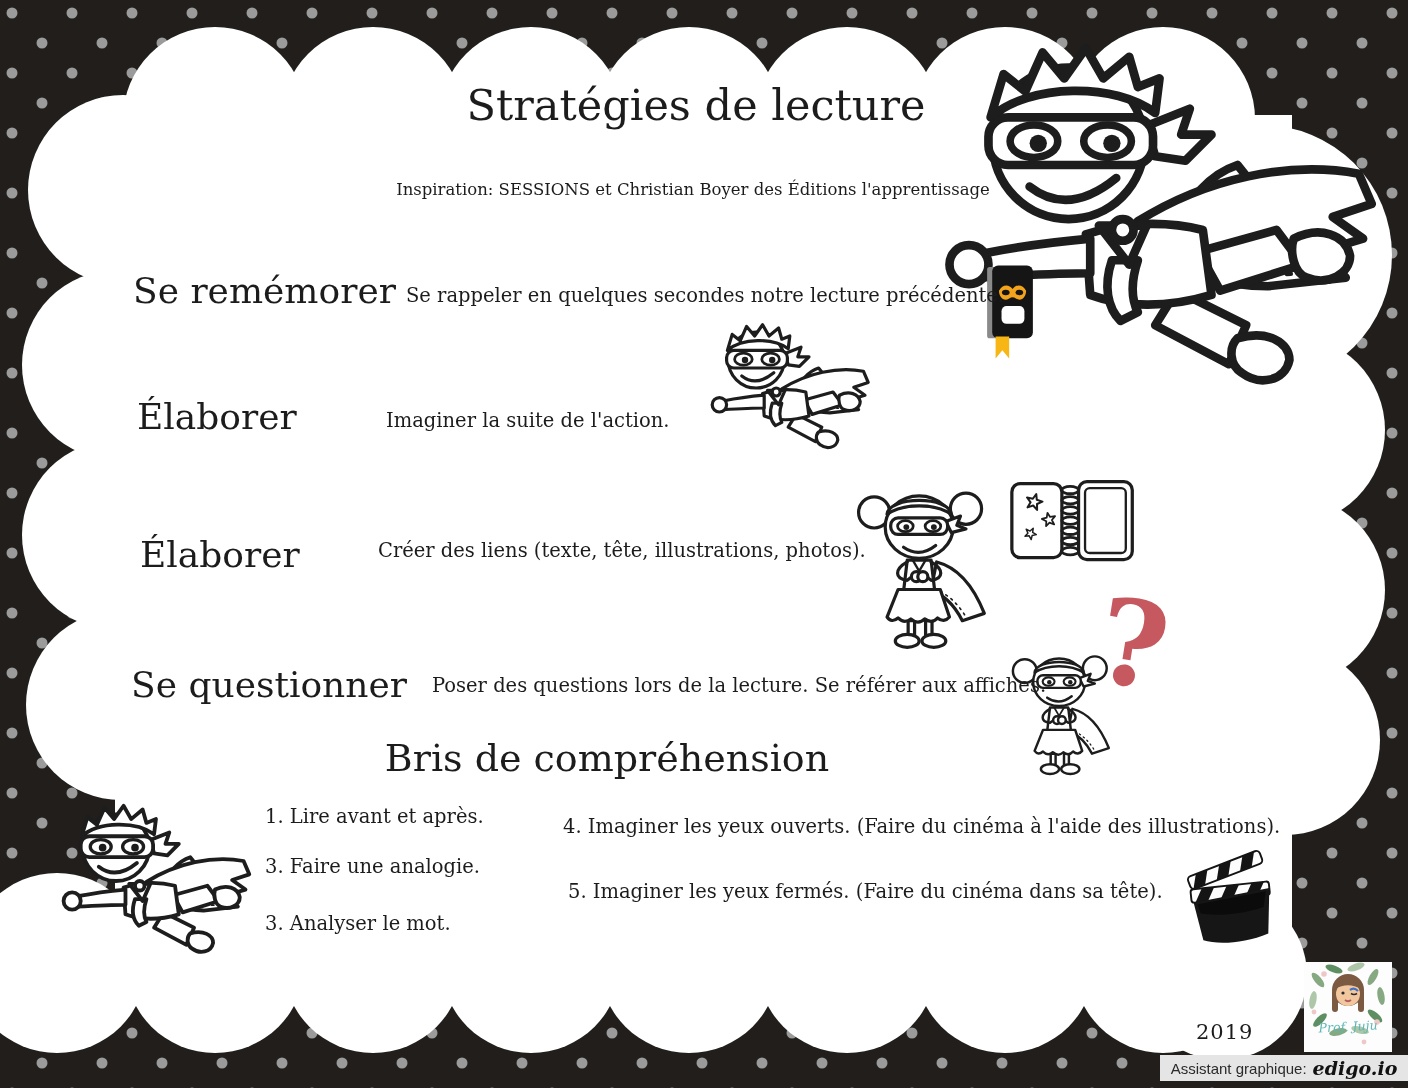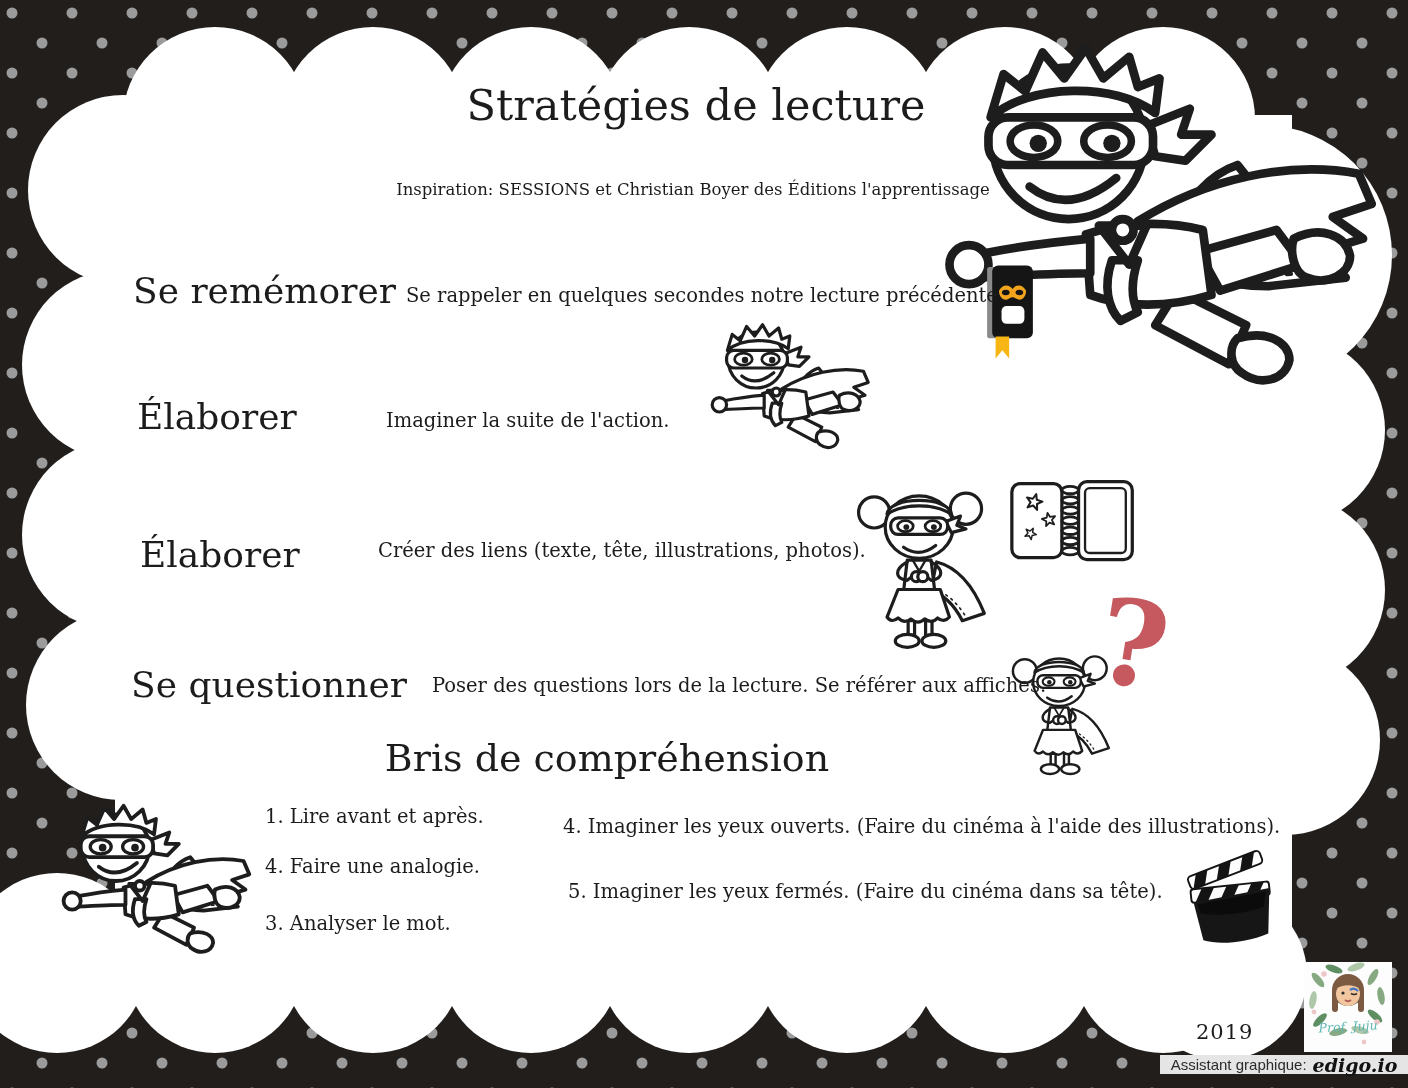--- a/index.html
+++ b/index.html
@@ -10,21 +10,21 @@
   .bg{position:absolute;left:0;top:0;}
   .art{position:absolute;}
   .title{left:696px;top:80px;transform:translateX(-50%);font-size:43px;white-space:nowrap;}
   .subtitle{left:686px;top:130px;transform:translateX(-50%);font-size:31px;white-space:nowrap;}
   .inspiration{left:693px;top:180px;transform:translateX(-50%);font-size:16.5px;white-space:nowrap;}
   .strategy-name{font-size:36px;white-space:nowrap;}
   .strategy-desc{font-size:19.5px;white-space:nowrap;}
   .bris-title{left:607px;top:736px;transform:translateX(-50%);font-size:38px;white-space:nowrap;}
   .list-item{font-size:19.5px;white-space:nowrap;text-align:right;}
   .year{left:1196px;top:1020px;font-size:21px;letter-spacing:1px;}
-  .credit-bar{left:1160px;top:1055px;width:248px;height:19px;background:#e5e5e5;
+  .credit-bar{left:1160px;top:1055px;width:248px;height:26px;background:#e5e5e5;
               display:flex;align-items:center;justify-content:center;gap:6px;}
   .credit-label{font-family:"Liberation Sans",sans-serif;font-size:15px;color:#2b2b2b;}
   .credit-brand{font-family:"DejaVu Serif",serif;font-style:italic;font-weight:bold;
                 font-size:19px;color:#111;}
   .badge{left:1304px;top:962px;width:88px;height:90px;background:#fdfdfd;}
   .badge-label{position:absolute;left:50%;top:57px;transform:translateX(-50%) rotate(-3deg);
                font-style:italic;font-size:12.5px;color:#5fb7b4;white-space:nowrap;}
 </style>
 </head>
 <body>
@@ -243,21 +243,21 @@
 
   <div class="abs strategy-name" style="left:140px;top:534px;">Élaborer</div>
   <div class="abs strategy-desc" style="left:378px;top:539px;">Créer des liens (texte, tête, illustrations, photos).</div>
 
   <div class="abs strategy-name" style="left:131px;top:664px;">Se questionner</div>
   <div class="abs strategy-desc" style="left:432px;top:674px;">Poser des questions lors de la lecture. Se référer aux affiches.</div>
 
   <div class="abs bris-title">Bris de compréhension</div>
 
   <div class="abs list-item" style="left:265px;top:805px;">1. Lire avant et après.</div>
-  <div class="abs list-item" style="left:265px;top:855px;">4. Faire une analogie.</div>
+  <div class="abs list-item" style="left:265px;top:855px;">3. Faire une analogie.</div>
   <div class="abs list-item" style="left:265px;top:912px;">3. Analyser le mot.</div>
   <div class="abs list-item" style="left:563px;top:815px;">4. Imaginer les yeux ouverts. (Faire du cinéma à l'aide des illustrations).</div>
   <div class="abs list-item" style="left:568px;top:880px;">5. Imaginer les yeux fermés. (Faire du cinéma dans sa tête).</div>
 
   <div class="abs year">2019</div>
 
   <div class="abs credit-bar">
     <span class="credit-label">Assistant graphique:</span>
     <span class="credit-brand">edigo.io</span>
   </div>

